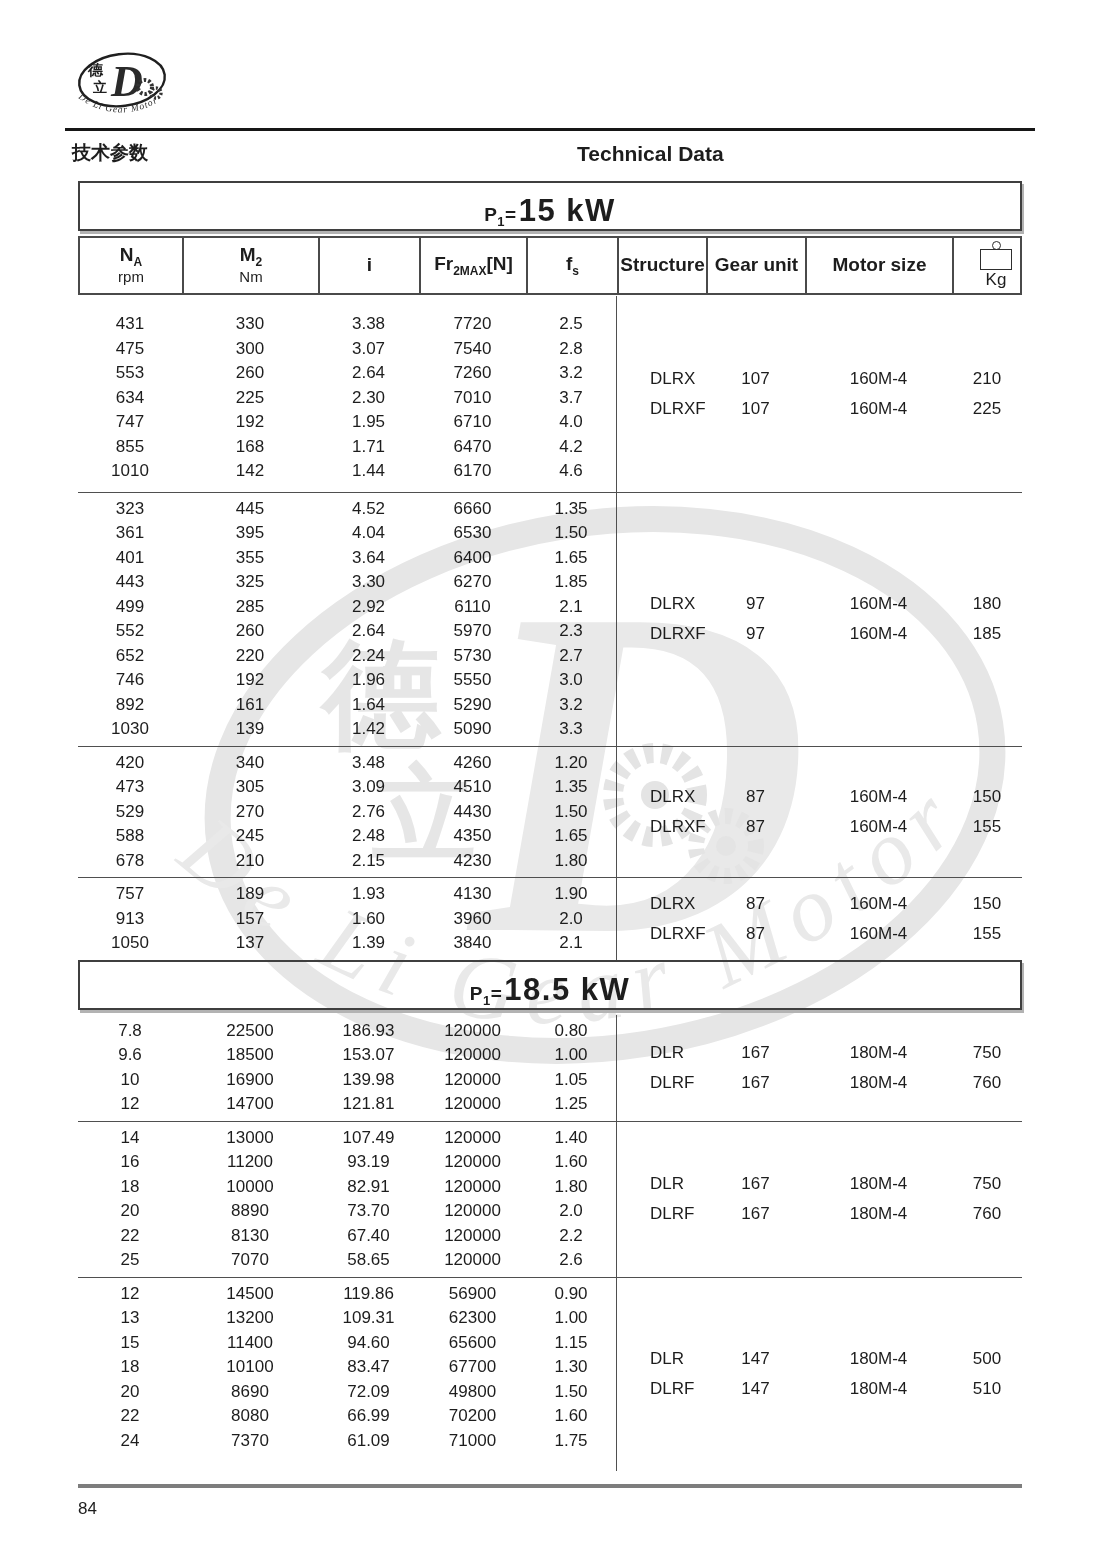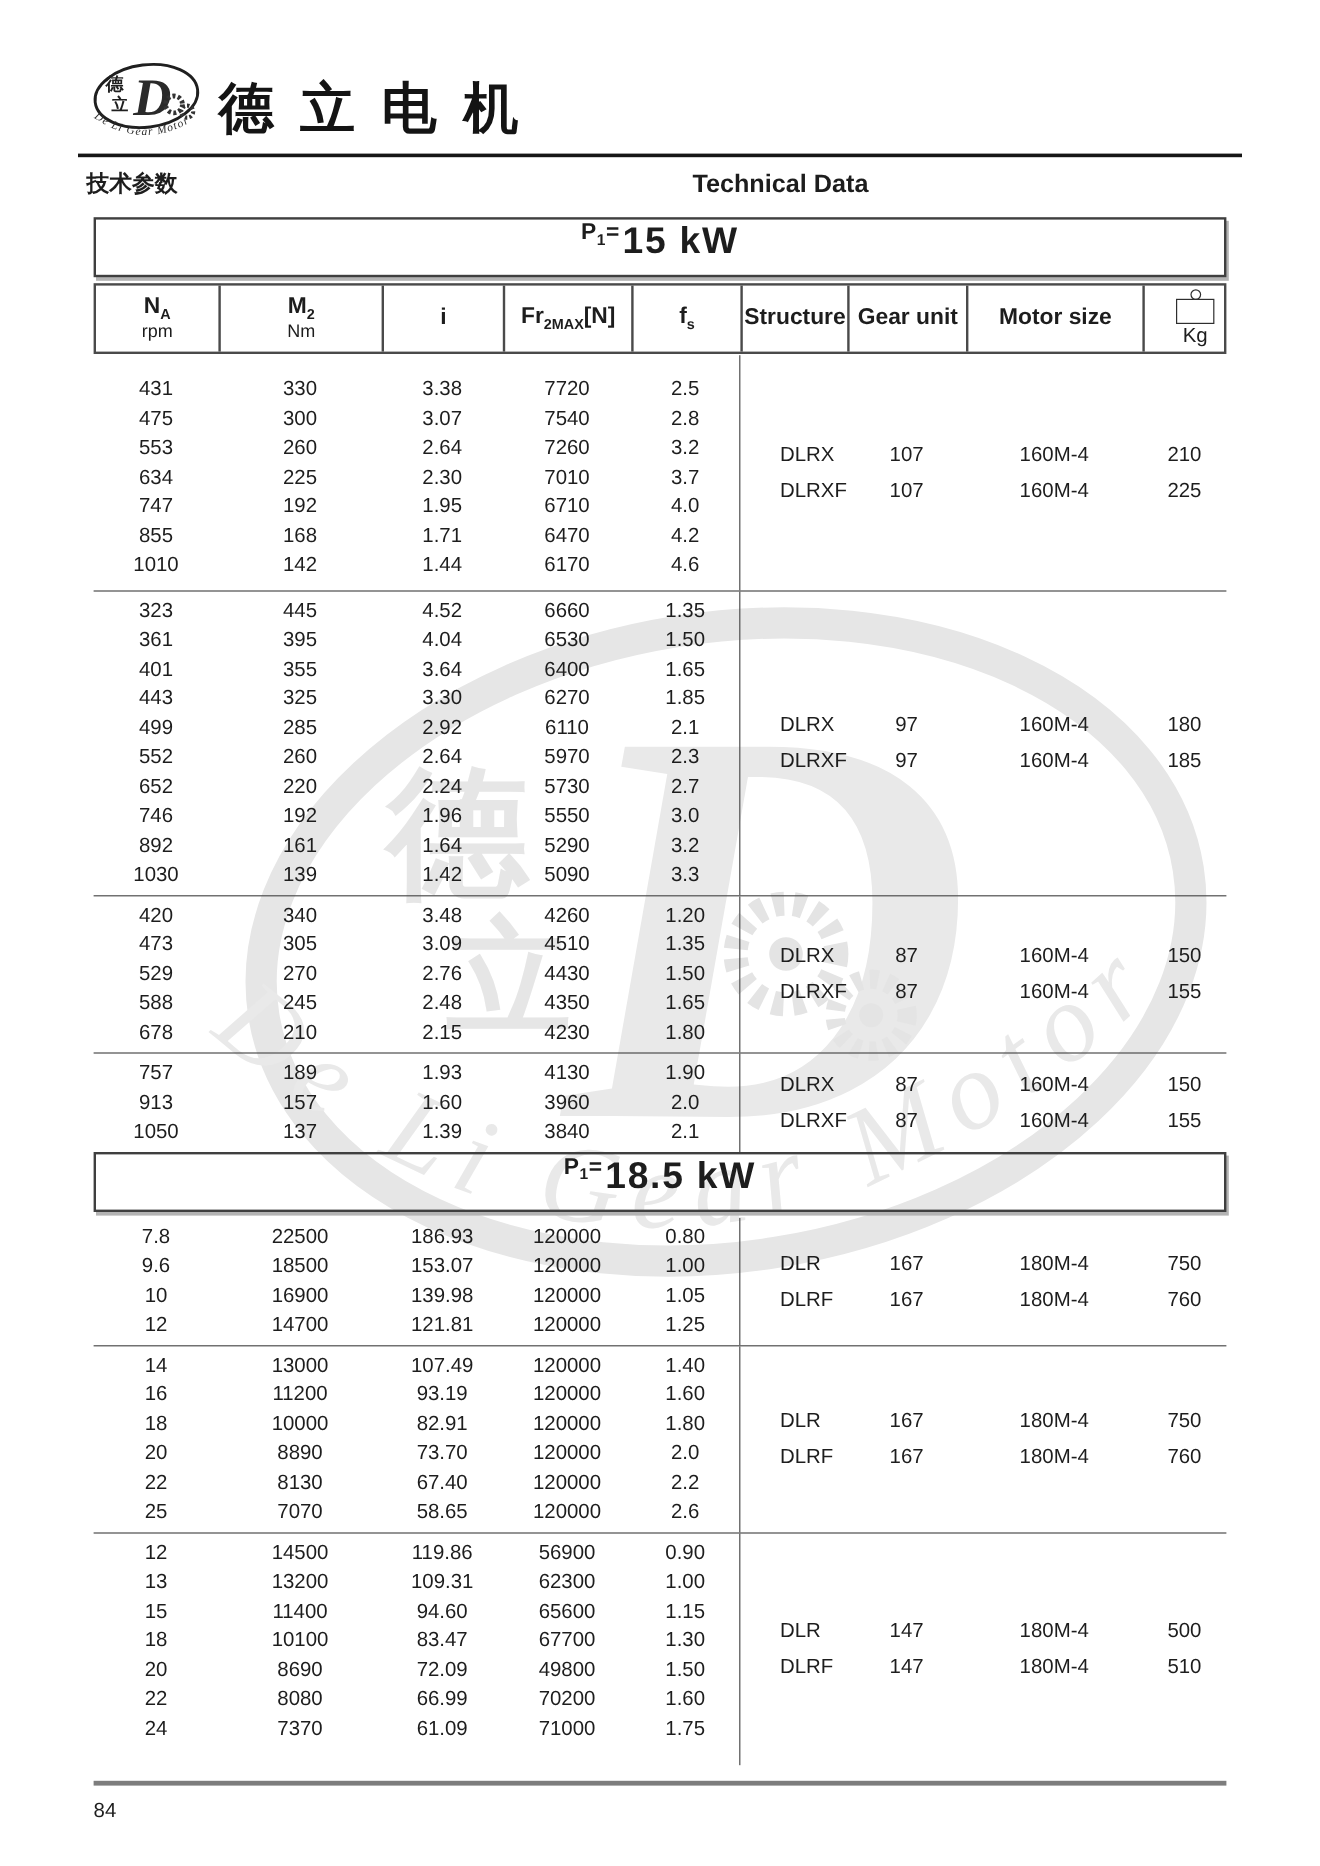--- a/index.html
+++ b/index.html
@@ -18,21 +18,21 @@
     font-family:"DejaVu Serif", serif;font-weight:bold;font-size:46px;
     letter-spacing:22px;color:#141414;white-space:nowrap;
   }
   .top-rule{position:absolute;left:65px;top:128px;width:970px;height:3px;background:#161616;z-index:1;}
   .sec-zh{position:absolute;left:72px;top:140px;font-size:19px;font-weight:bold;z-index:1;}
   .sec-en{position:absolute;left:577px;top:142px;font-size:21px;font-weight:bold;z-index:1;}
   
   #table-root{position:absolute;left:78px;top:181px;width:944px;z-index:1;}
   .power-box{
     height:46px;border:2px solid #3f3f3f;box-shadow:2px 3px 0 #b3b3b3;
-    display:flex;align-items:flex-start;justify-content:center;margin:0 0 5px 0;
+    display:flex;align-items:flex-end;justify-content:center;margin:0 0 5px 0;
     background:transparent;
   }
   .pfx{font-weight:bold;font-size:19px;letter-spacing:.5px;}
   .pfx sub{font-size:13px;}
   .pval{font-weight:bold;font-size:31px;margin-left:2px;letter-spacing:1.5px;}
   .hdr-row{
     display:grid;grid-template-columns:104px 136px 101px 107px 91px 89px 99px 147px 70px;
     border:2px solid #4a4a4a;height:59px;box-sizing:border-box;margin-bottom:1px;
   }
   .hcell{border-right:2px solid #4a4a4a;display:flex;flex-direction:column;align-items:center;justify-content:center;font-weight:bold;line-height:1.1;}
@@ -94,21 +94,20 @@
     <text x="43" y="48" font-size="44" font-family="Liberation Serif, serif" font-style="italic" font-weight="bold" fill="#2a2a2a">D</text>
     <g>
       <circle cx="77" cy="39" r="7" fill="none" stroke="#333" stroke-width="4" stroke-dasharray="2.5 2"></circle>
       <circle cx="88" cy="45" r="5" fill="none" stroke="#333" stroke-width="3.4" stroke-dasharray="2 1.8"></circle>
     </g>
     <text font-size="9.5" fill="#2c2c2c" font-family="Liberation Serif, serif" font-style="italic" letter-spacing="1">
       <textPath href="#logo-arc">De Li Gear Motor</textPath>
     </text>
   </svg>
 
-  <div class="calligraphy">德立电机</div>
   <div class="top-rule"></div>
   <div class="sec-zh">技术参数</div>
   <div class="sec-en">Technical Data</div>
 
   <div id="table-root">
       <div class="power-box">
         <span class="pfx">P<sub>1</sub>=</span>
         <span class="pval">15 kW</span>
       </div>
       <div class="hdr-row">

